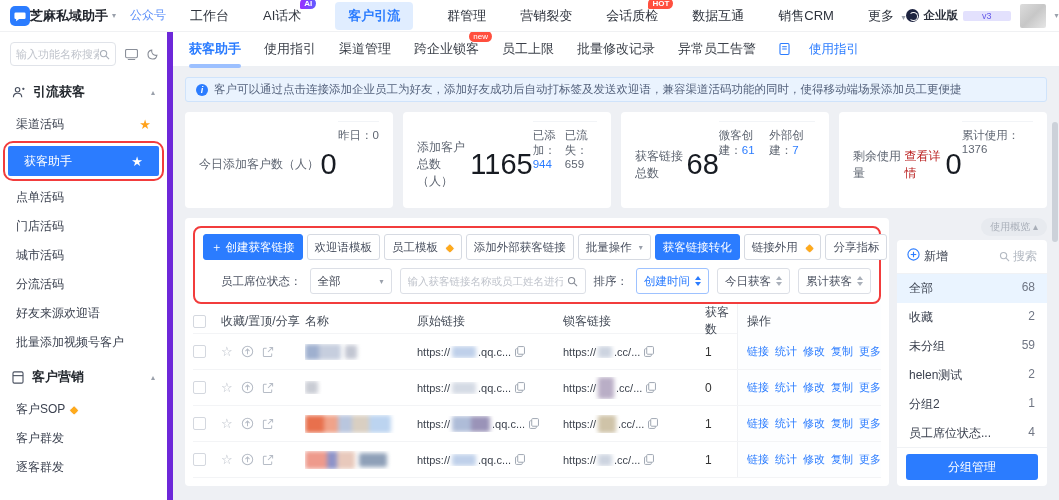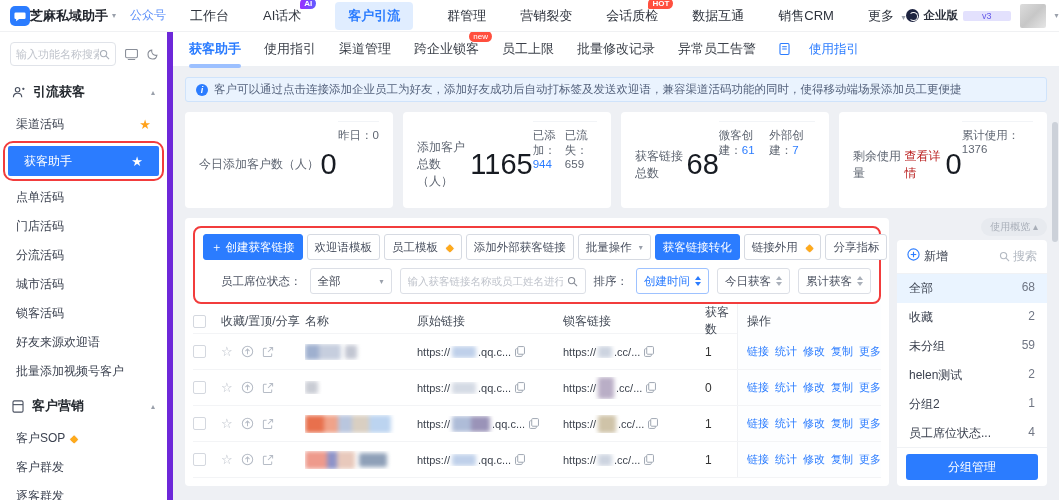--- a/index.html
+++ b/index.html
@@ -200,27 +200,24 @@
         </div>
       </div>
 
       <div class="side-item">
           <span>点单活码</span>
         </div>
       <div class="side-item">
           <span>门店活码</span>
         </div>
       <div class="side-item">
+          <span>城市活码</span>
+        </div>
+      <div class="side-item">
           <span>分流活码</span>
-        </div>
-      <div class="side-item">
-          <span>城市活码</span>
-        </div>
-      <div class="side-item">
-          <span>锁客活码</span>
         </div>
       <div class="side-item">
           <span>好友来源欢迎语</span>
         </div>
       <div class="side-item">
           <span>批量添加视频号客户</span>
         </div>
 
       <div class="section-head">
         <svg width="12" height="13" viewBox="0 0 12 14">

